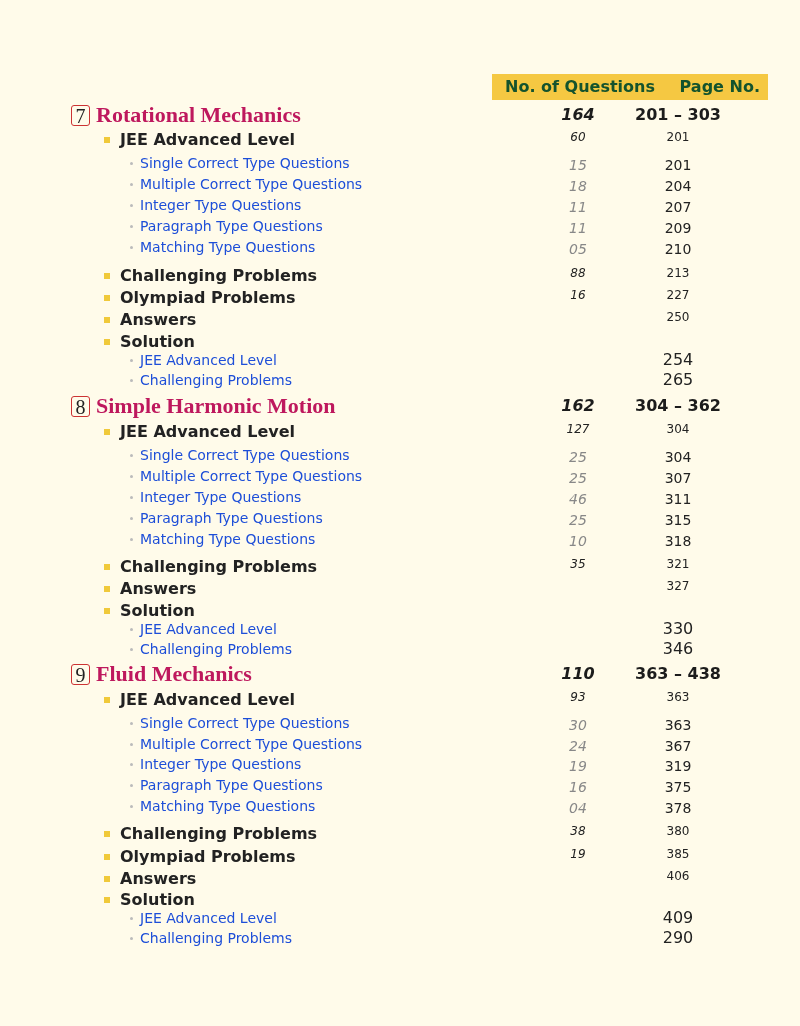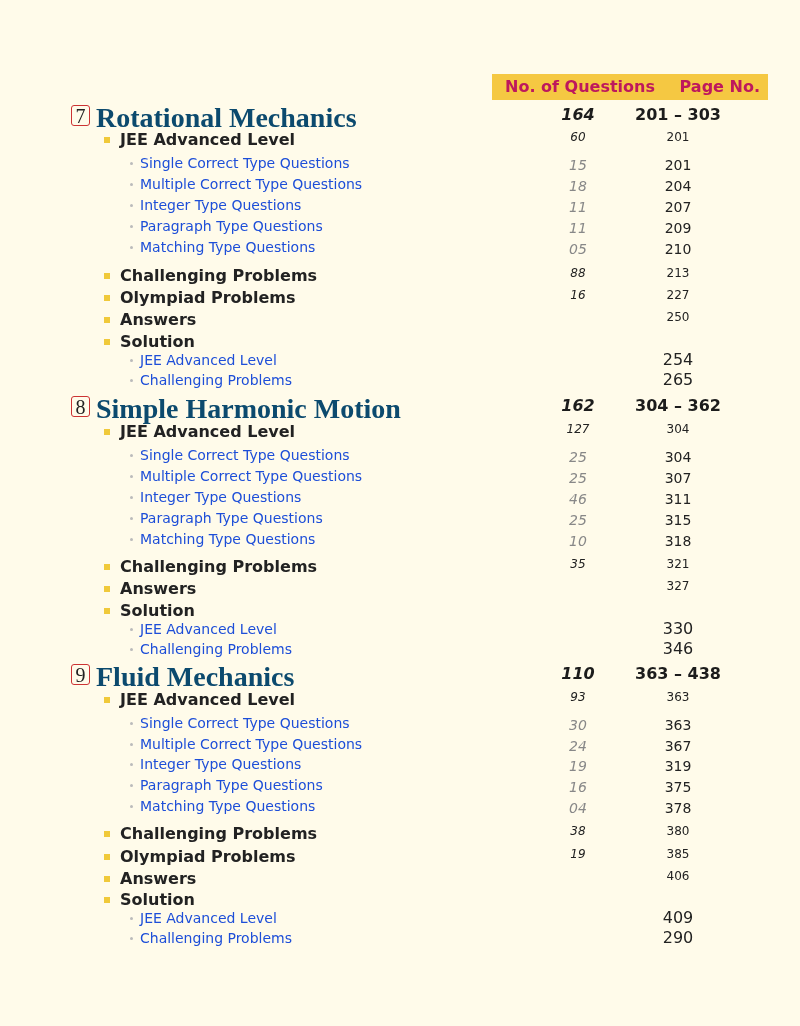--- a/index.html
+++ b/index.html
@@ -9,39 +9,39 @@
     position: relative;
     overflow: hidden;
     font-family: "DejaVu Sans", sans-serif;
     color: #1c1c1c;
   }
   .header-bar {
     position: absolute; left: 492px; top: 74px; width: 276px; height: 26px;
     background: #f5c842;
   }
   .header-bar span {
-    position: absolute; top: 3px; font-weight: bold; font-size: 16px; color: #be185d;
+    position: absolute; top: 3px; font-weight: bold; font-size: 16px; color: #14532d;
   }
   .hdr-q { left: 13px; }
   .hdr-p { right: 8px; }
 
   .row { position: absolute; left: 0; width: 800px; }
   .num-q { position: absolute; text-align: center; width: 80px; left: 538px; font-style: italic; }
   .num-p { position: absolute; text-align: center; width: 120px; left: 618px; }
 
   .chapter .badge {
     position: absolute; left: 71px; top: 0; width: 19px; height: 21px;
     border: 1.5px solid #c33; border-radius: 3px;
     font-family: "Liberation Serif", serif; font-size: 20px; line-height: 21px;
     text-align: center; color: #222; box-sizing: border-box;
   }
   .chapter .title {
     position: absolute; left: 96px; top: -3px;
-    font-family: "Liberation Serif", serif; font-weight: bold; font-size: 28px;
-    color: #0c4a6e;
+    font-family: "Liberation Serif", serif; font-weight: bold; font-size: 22px;
+    color: #be185d;
   }
   .chapter .num-q, .chapter .num-p { font-weight: bold; font-size: 16px; top: 0; }
 
   .lvl1 .sq {
     position: absolute; left: 104px; top: 7px; width: 6px; height: 6px; background: #f0c93a;
   }
   .lvl1 .label { position: absolute; left: 120px; top: 0; font-weight: bold; font-size: 16px; color: #222; }
   .lvl1 .num-q, .lvl1 .num-p { font-size: 12px; top: 0; color: #222; }
 
   .lvl2 .dot {

